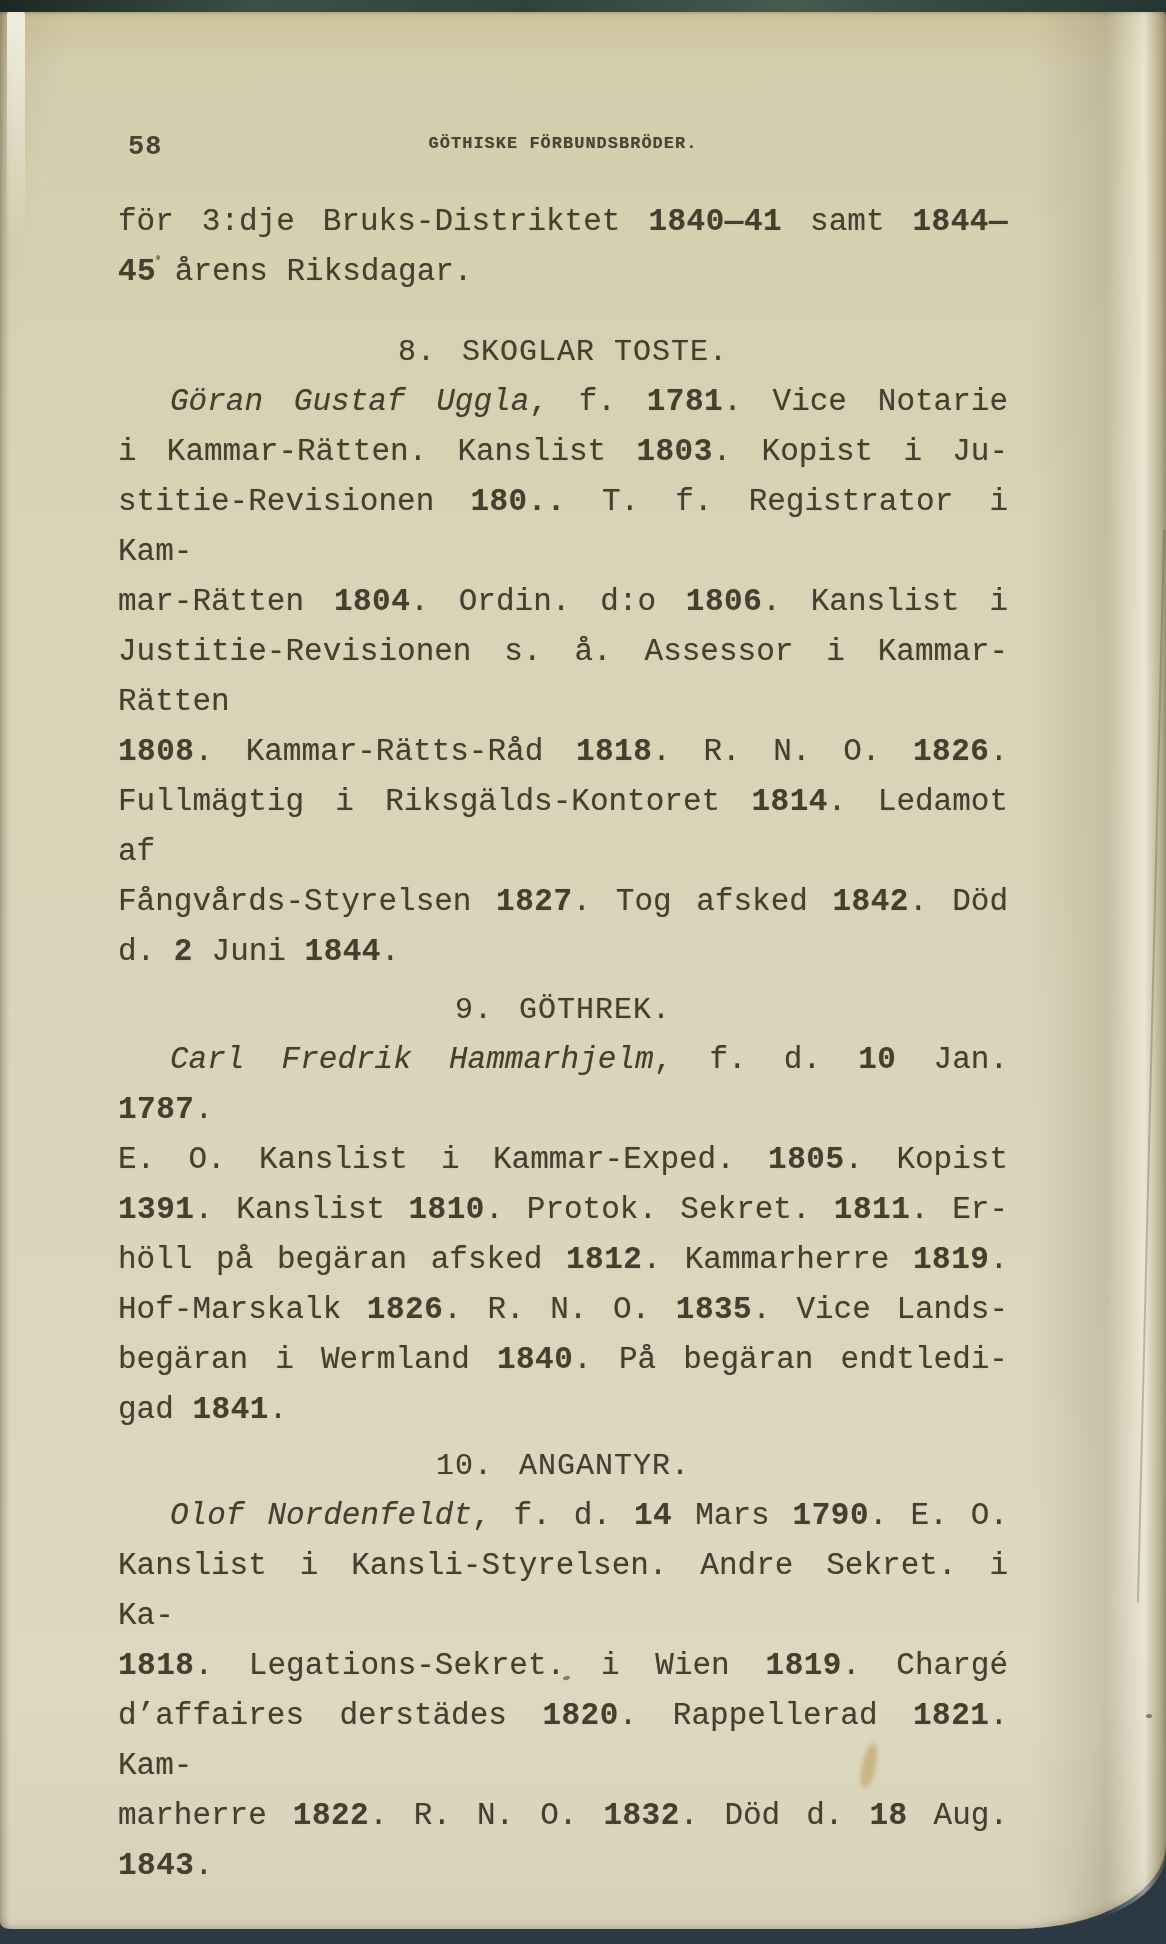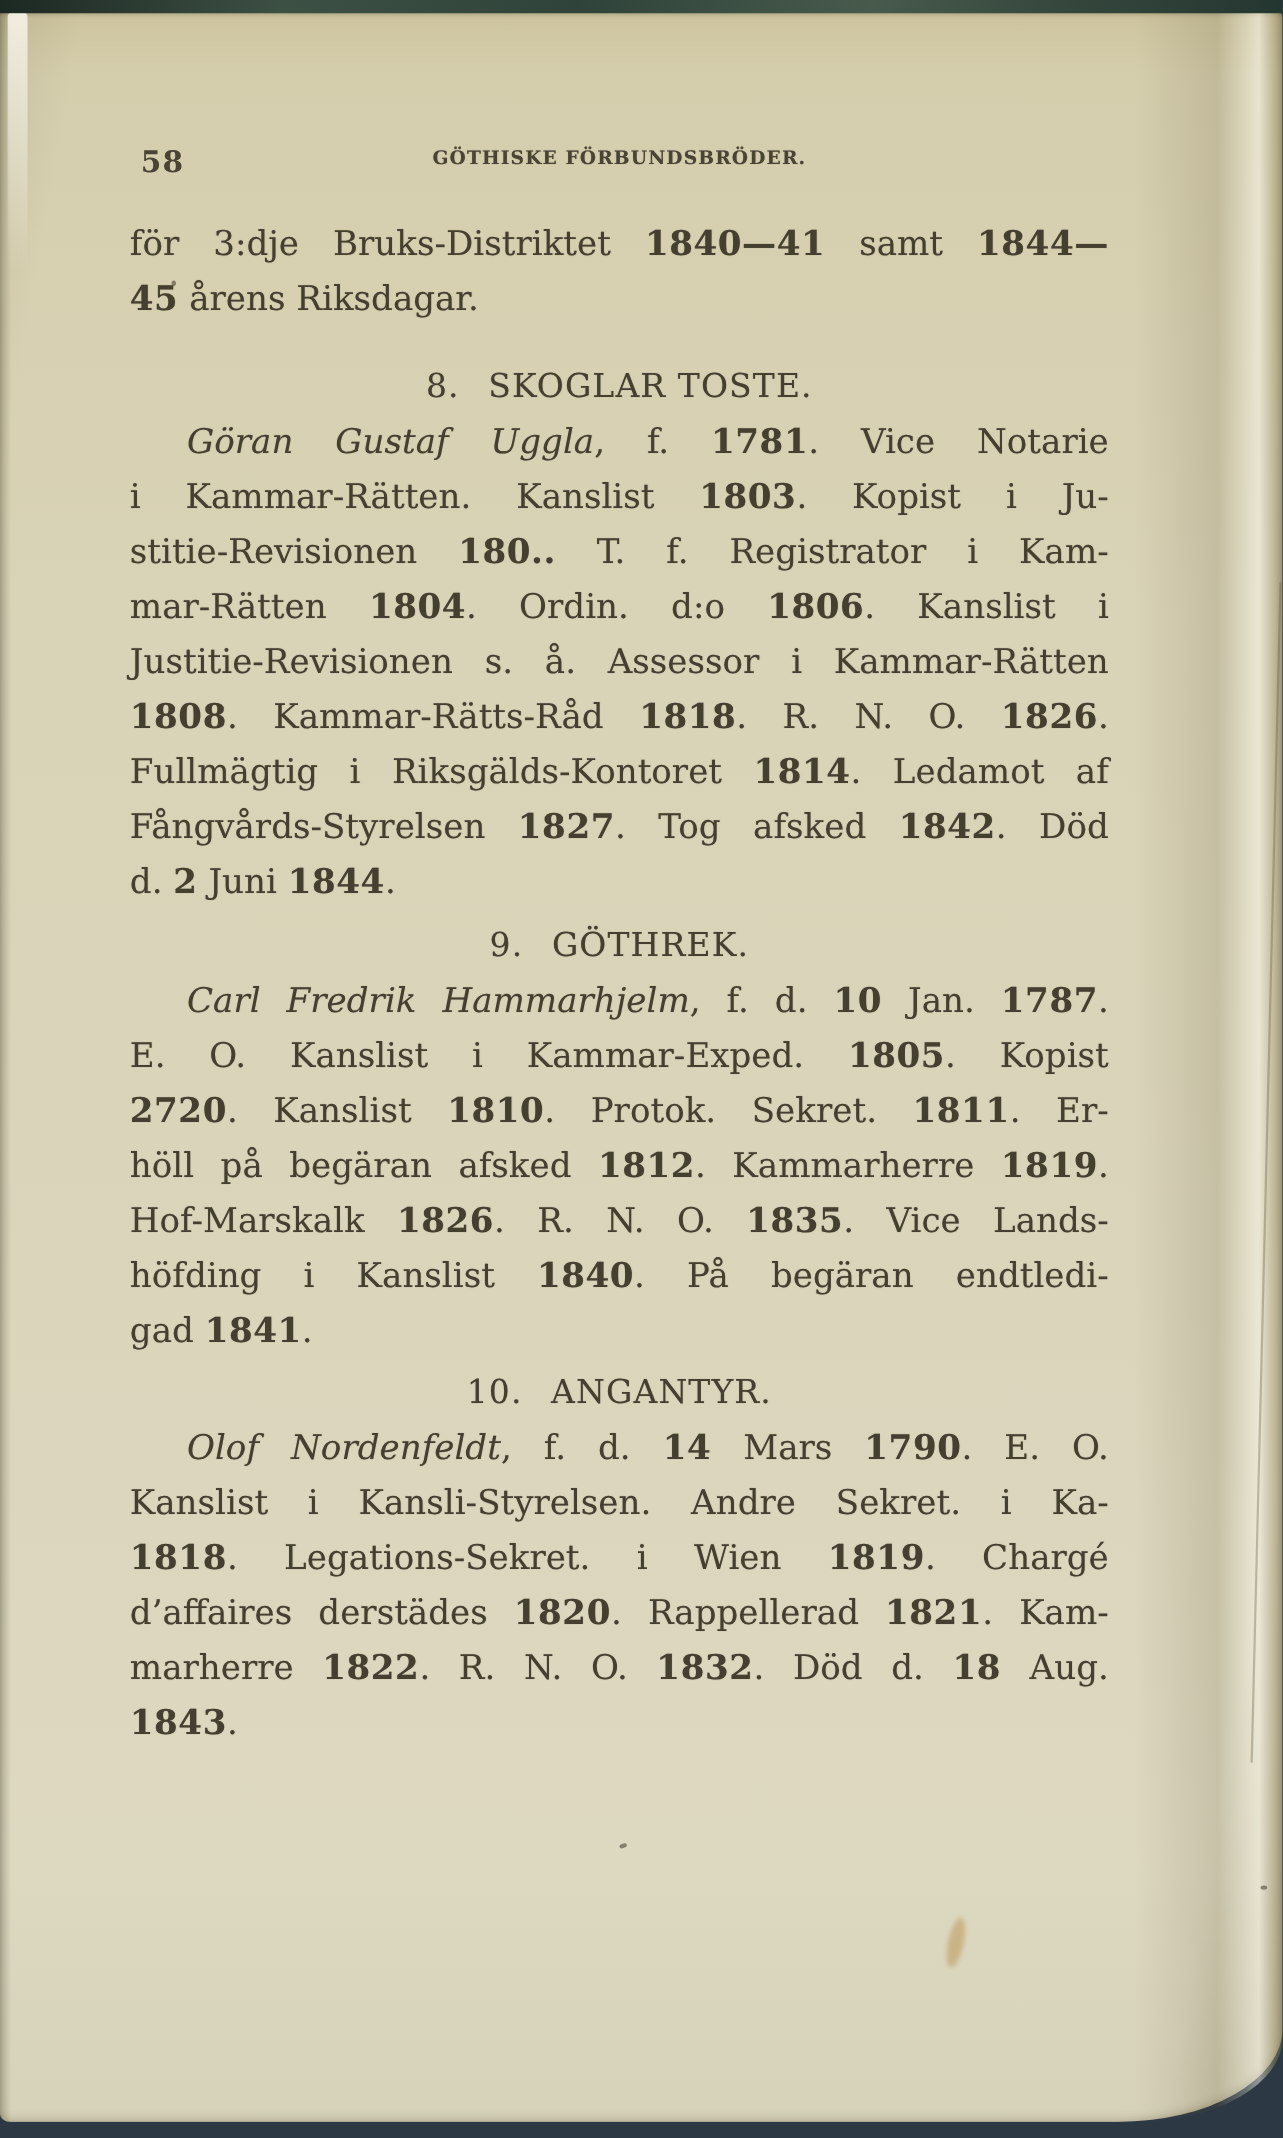--- a/index.html
+++ b/index.html
@@ -22,20 +22,21 @@
   .page {
     position:absolute; left:0; top:11px; right:0; bottom:15px;
     background:
       linear-gradient(100deg, rgba(70,60,35,0.10) 0%, rgba(0,0,0,0) 5%, rgba(0,0,0,0) 93%, rgba(120,105,70,0.20) 100%),
       linear-gradient(180deg,#cdc49e 0%,#d5cead 3%,#d9d3b7 28%,#dad5bb 62%,#ddd8c0 88%,#d6d2b9 100%);
     border-bottom-right-radius:150px 85px;
     border-bottom-left-radius:10px 7px;
     border-top-right-radius:5px;
     box-shadow: inset 0 -5px 9px -4px rgba(80,70,45,0.35), inset 0 4px 5px -3px rgba(60,55,35,0.45);
     z-index:2;
+    font-family:Liberation Mono, monospace;
   }
 
   
   .right-curve {
     position:absolute; top:0; right:0; bottom:0; width:135px;
     border-bottom-right-radius:150px 85px;
     background:linear-gradient(to right,
       rgba(0,0,0,0) 0%,
       rgba(95,85,55,0.10) 34%,
       rgba(95,85,55,0.17) 56%,
@@ -135,24 +136,24 @@
         <div class="line"><span>Justitie-Revisionen s. å. Assessor i Kammar-Rätten</span></div>
         <div class="line"><span class="b">1808</span><span>. Kammar-Rätts-Råd </span><span class="b">1818</span><span>. R. N. O. </span><span class="b">1826</span><span>.</span></div>
         <div class="line"><span>Fullmägtig i Riksgälds-Kontoret </span><span class="b">1814</span><span>. Ledamot af</span></div>
         <div class="line"><span>Fångvårds-Styrelsen </span><span class="b">1827</span><span>. Tog afsked </span><span class="b">1842</span><span>. Död</span></div>
         <div class="line last"><span>d. </span><span class="b">2</span><span> Juni </span><span class="b">1844</span><span>.</span></div>
       </div>
       <div class="entry entry-1">
         <div class="heading"><span class="num">9.</span><span>GÖTHREK.</span></div>
         <div class="line indent"><span class="i">Carl Fredrik Hammarhjelm</span><span>, f. d. </span><span class="b">10</span><span> Jan. </span><span class="b">1787</span><span>.</span></div>
         <div class="line"><span>E. O. Kanslist i Kammar-Exped. </span><span class="b">1805</span><span>. Kopist</span></div>
-        <div class="line"><span class="b">2720</span><span>. Kanslist </span><span class="b">1810</span><span>. Protok. Sekret. </span><span class="b">1811</span><span>. Er-</span></div>
+        <div class="line"><span class="b">1391</span><span>. Kanslist </span><span class="b">1810</span><span>. Protok. Sekret. </span><span class="b">1811</span><span>. Er-</span></div>
         <div class="line"><span>höll på begäran afsked </span><span class="b">1812</span><span>. Kammarherre </span><span class="b">1819</span><span>.</span></div>
         <div class="line"><span>Hof-Marskalk </span><span class="b">1826</span><span>. R. N. O. </span><span class="b">1835</span><span>. Vice Lands-</span></div>
-        <div class="line"><span>höfding i Kanslist </span><span class="b">1840</span><span>. På begäran endtledi-</span></div>
+        <div class="line"><span>begäran i Wermland </span><span class="b">1840</span><span>. På begäran endtledi-</span></div>
         <div class="line last"><span>gad </span><span class="b">1841</span><span>.</span></div>
       </div>
       <div class="entry entry-2">
         <div class="heading"><span class="num">10.</span><span>ANGANTYR.</span></div>
         <div class="line indent"><span class="i">Olof Nordenfeldt</span><span>, f. d. </span><span class="b">14</span><span> Mars </span><span class="b">1790</span><span>. E. O.</span></div>
         <div class="line"><span>Kanslist i Kansli-Styrelsen. Andre Sekret. i Ka-</span></div>
         <div class="line"><span class="b">1818</span><span>. Legations-Sekret. i Wien </span><span class="b">1819</span><span>. Chargé</span></div>
         <div class="line"><span>d’affaires derstädes </span><span class="b">1820</span><span>. Rappellerad </span><span class="b">1821</span><span>. Kam-</span></div>
         <div class="line"><span>marherre </span><span class="b">1822</span><span>. R. N. O. </span><span class="b">1832</span><span>. Död d. </span><span class="b">18</span><span> Aug.</span></div>
         <div class="line last"><span class="b">1843</span><span>.</span></div>

